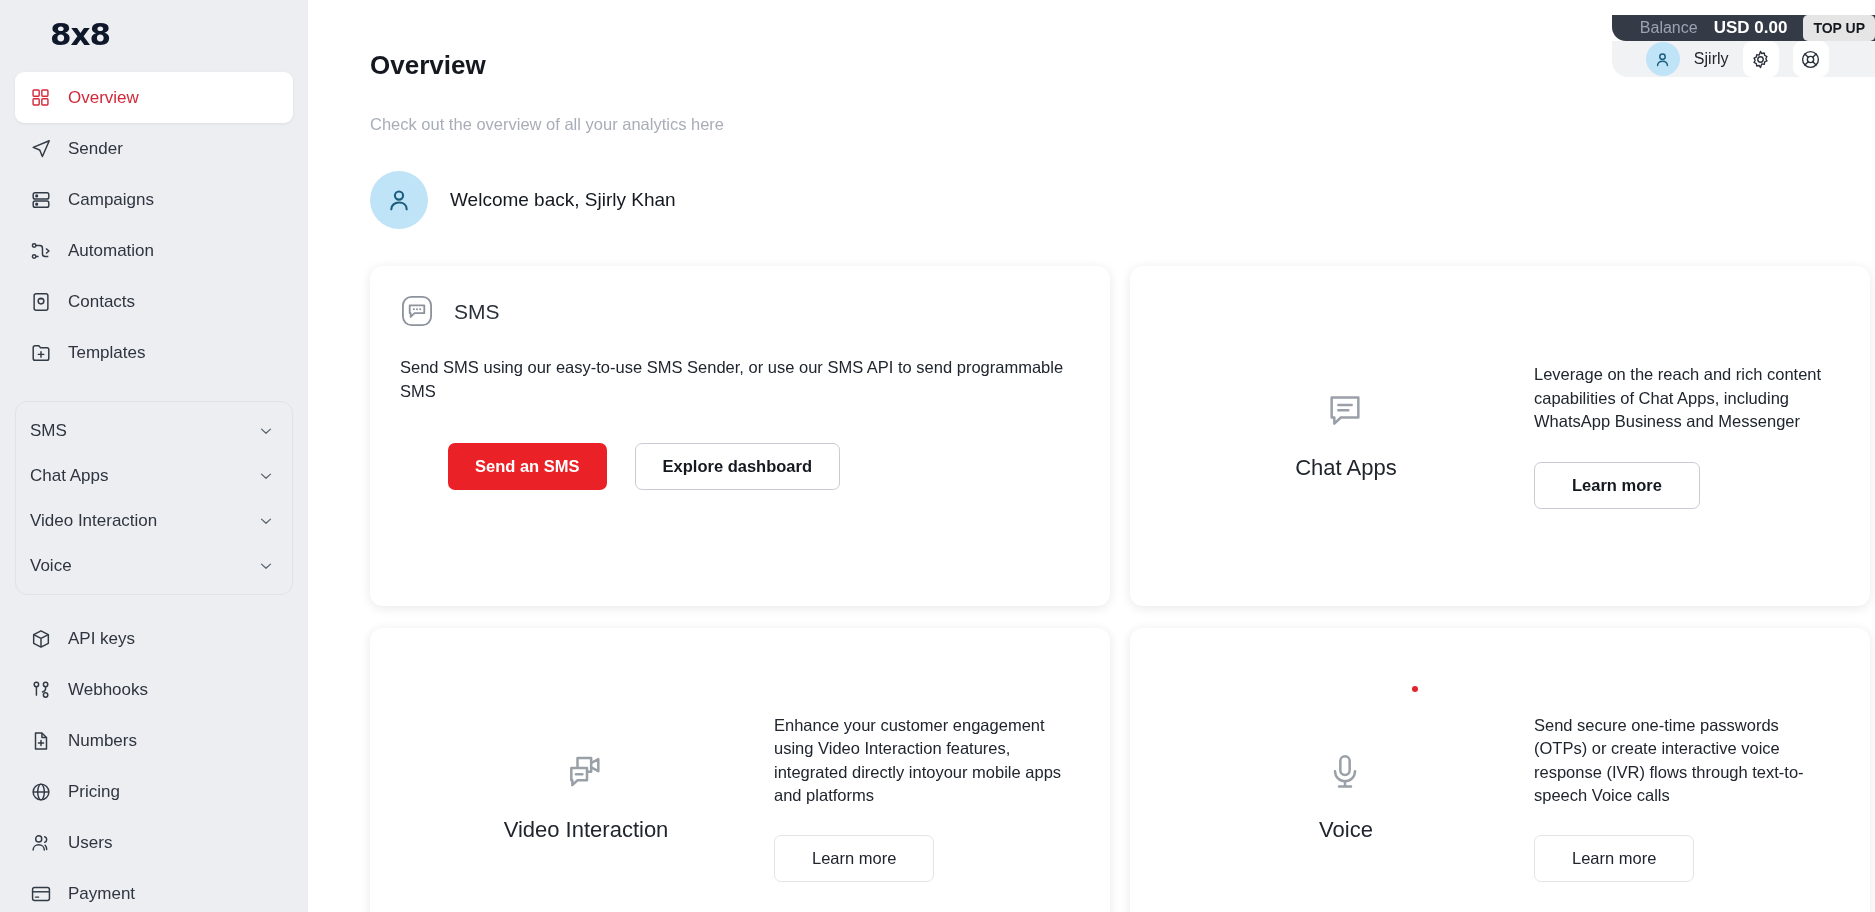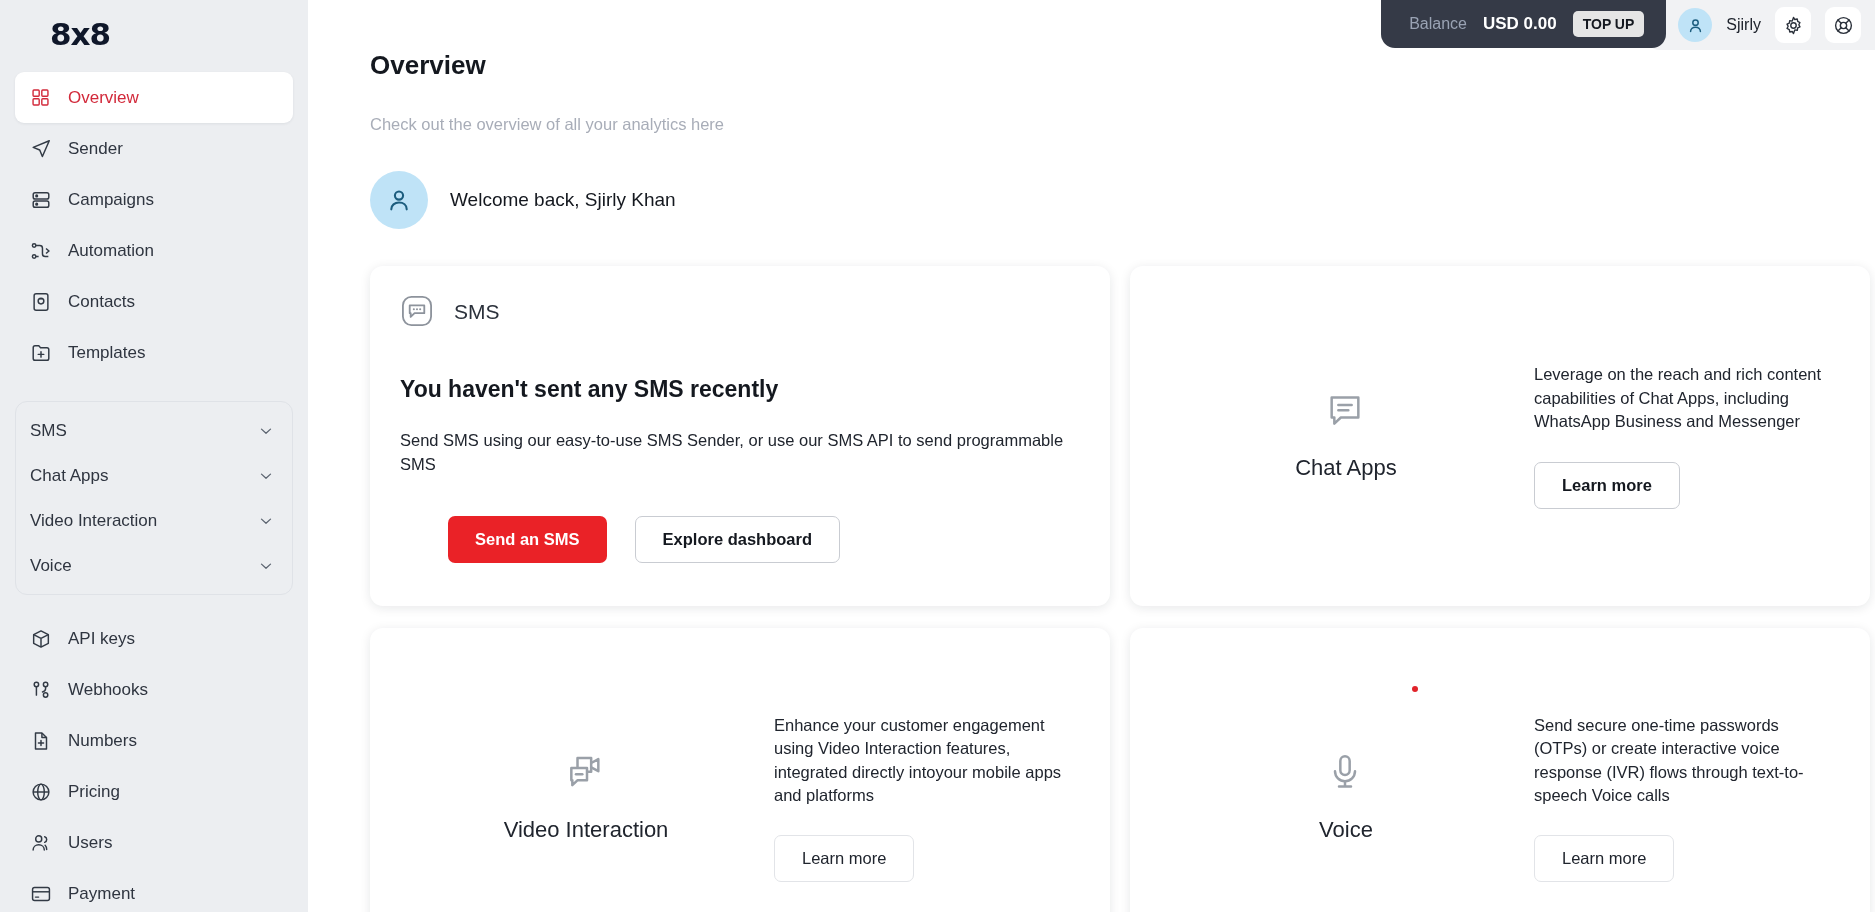--- a/index.html
+++ b/index.html
@@ -151,37 +151,38 @@
   .promo-gfx { width: 42px; height: 42px; }
   .promo-gfx svg { stroke: #9aa0a8; fill:none; stroke-width: 1.5; display:block; }
   .promo-name { font-size: 22px; color:#20252e; text-align:center; line-height: 1.28; }
   .promo-right { flex: 1 1 auto; padding-left: 8px; max-width: 300px; }
   .promo-desc { font-size: 16.5px; color: #20252e; line-height: 1.42; }
   .promo-btn { margin-top: 28px; }
   .btn-learn {
     height: 47px; border-radius: 7px;
     border: 1px solid #c9ccd2; background:#fff;
     color:#14181f; font-size:16.5px; font-weight:700;
-    padding: 0 27px;
+    padding: 0 37px;
     display:inline-flex; align-items:center; justify-content:center;
     cursor:pointer;
   }
   .btn-learn.soft { border-color: #e2e4e8; font-weight: 400; color:#20252e; }
   .red-dot {
     position:absolute; width:6px; height:6px; border-radius:50%;
     background:#e1232a;
     left: 282px; top: 58px;
   }
 
   
   .topbar {
-    position: absolute; top: 0; right: 0;
+    position: absolute; top: 15px; right: 0;
     height: 52px;
     display: flex; align-items: stretch;
     z-index: 20;
+    flex-direction: column;
   }
   .balance-pill {
     background: #353a47;
     border-bottom-left-radius: 14px;
     border-bottom-right-radius: 14px;
     display:flex; align-items:center; gap: 16px;
     padding: 0 22px 0 28px;
     height: 48px;
     margin-right: -22px;
     position: relative; z-index: 1;
@@ -422,21 +423,20 @@
             <svg viewBox="0 0 28 28" width="34" height="34">
                 <rect x="2.4" y="2.4" width="23.2" height="23.2" rx="7"></rect>
                 <path d="M8 9.4h12v6.4H12l-3.2 3.1v-3.1H8z" stroke-linejoin="round"></path>
                 <circle cx="11.4" cy="12.6" r=".85" fill="#8d939c" stroke="none"></circle>
                 <circle cx="14" cy="12.6" r=".85" fill="#8d939c" stroke="none"></circle>
                 <circle cx="16.6" cy="12.6" r=".85" fill="#8d939c" stroke="none"></circle>
               </svg>
           </span>
           <span class="sms-head-label">SMS</span>
         </div>
-        <h2 class="sms-h2">You haven't sent any SMS recently</h2>
         <p class="sms-p">Send SMS using our easy-to-use SMS Sender, or use our SMS API to send programmable SMS</p>
         <div class="sms-btns">
           <button class="btn btn-primary">Send an SMS</button>
           <button class="btn btn-outline">Explore dashboard</button>
         </div>
       </section>
 
       <section class="card card-promo">
         <div class="promo-left">
           <span class="promo-gfx">

